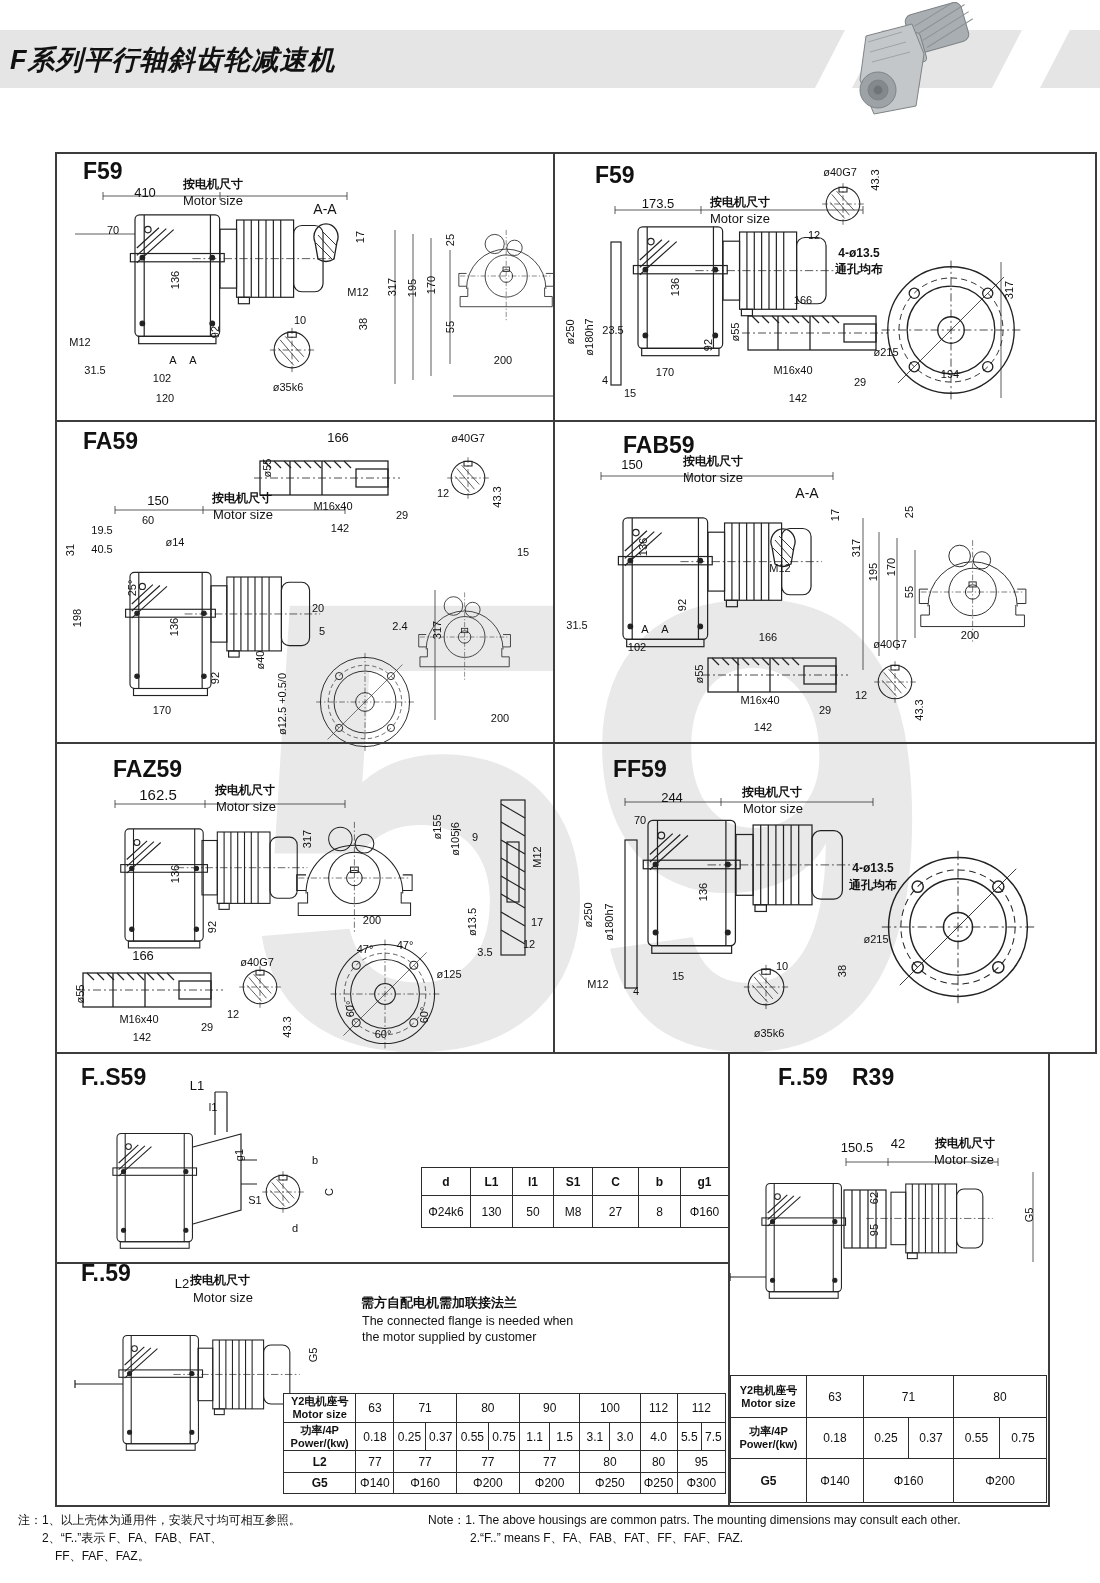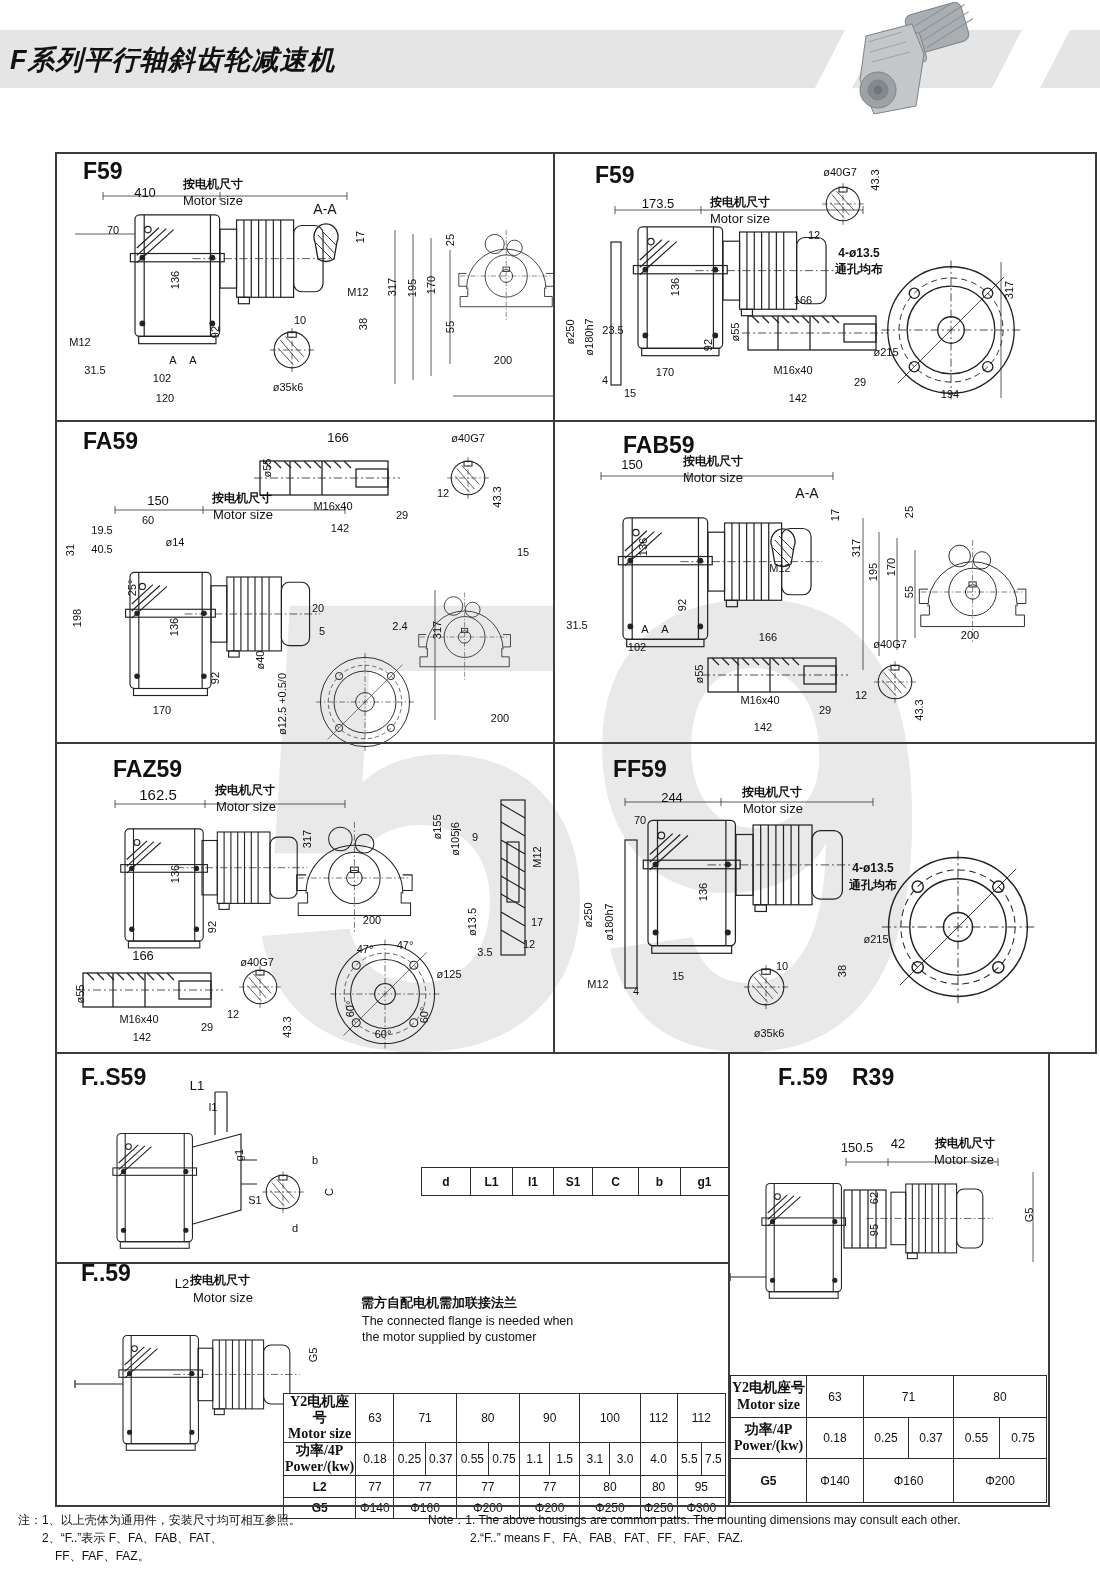--- a/index.html
+++ b/index.html
@@ -23,21 +23,21 @@
   .panel{position:absolute;z-index:1;}
   .ptitle{position:absolute;font-size:23px;font-weight:bold;white-space:nowrap;}
   .dim{position:absolute;font-size:11px;white-space:nowrap;transform:translate(-50%,-50%);}
   .dim.r{transform:translate(-50%,-50%) rotate(-90deg);}
   .dim.cb{font-weight:bold;font-size:12px;}
   svg.art{position:absolute;left:0;top:0;overflow:visible;}
   
   table{border-collapse:collapse;position:absolute;table-layout:fixed;z-index:2;background:#fff;}
   td{border:1.6px solid #2c2c2c;text-align:center;vertical-align:middle;
      font-size:12px;padding:0;overflow:hidden;}
-  .two{font-size:14px;line-height:1.15;font-weight:bold;font-family:Liberation Serif, serif;}
+  .two{font-size:11px;line-height:1.15;font-weight:bold;}
   .note{position:absolute;font-size:12px;white-space:nowrap;z-index:2;}
   .fnote{position:absolute;font-size:12.5px;white-space:nowrap;z-index:2;}
   .fnote.b{font-weight:bold;font-size:13px;}
 </style>
 </head>
 <body>
 
 <svg width="0" height="0" style="position:absolute">
 <defs>
   <g id="sym-housing" stroke="#222" fill="none" stroke-width="1.3">
@@ -200,21 +200,21 @@
   <span class="dim r" style="left:155px;top:193px">92</span>
   <span class="dim" style="left:250px;top:148px">166</span>
   <span class="dim r" style="left:182px;top:180px">ø55</span>
   <span class="dim" style="left:240px;top:218px">M16x40</span>
   <span class="dim" style="left:307px;top:230px">29</span>
   <span class="dim" style="left:245px;top:246px">142</span>
   <span class="dim" style="left:333px;top:200px">ø215</span>
   <span class="dim" style="left:112px;top:220px">170</span>
   <span class="dim" style="left:52px;top:228px">4</span>
   <span class="dim" style="left:77px;top:241px">15</span>
-  <span class="dim" style="left:397px;top:242px">194</span>
+  <span class="dim" style="left:397px;top:222px">194</span>
 </section>
 
 <section class="panel" style="left:55px;top:420px;width:498px;height:322px">
   <svg class="art" width="498" height="322">
     <use href="#sym-shaft" transform="translate(205,35)"></use>
     <use href="#sym-scirc" transform="translate(413,58) scale(0.8)"></use>
     <use href="#sym-housing" transform="translate(75,140) scale(0.88)"></use>
     <use href="#sym-motor" transform="translate(156,157) scale(0.88)"></use>
     <use href="#sym-front" transform="translate(360,155) scale(0.62)"></use>
     <use href="#sym-flange" transform="translate(310,282) scale(0.72)"></use>
@@ -412,20 +412,29 @@
     <tbody>
         <tr style="height:28px">
       <td style="font-weight:bold">d</td>
       <td style="font-weight:bold">L1</td>
       <td style="font-weight:bold">l1</td>
       <td style="font-weight:bold">S1</td>
       <td style="font-weight:bold">C</td>
       <td style="font-weight:bold">b</td>
       <td style="font-weight:bold">g1</td>
     </tr>
+    <tr style="height:32px">
+      <td>Φ24k6</td>
+      <td>130</td>
+      <td>50</td>
+      <td>M8</td>
+      <td>27</td>
+      <td>8</td>
+      <td>Φ160</td>
+    </tr>
   </tbody>
     </table>
 
   <table style="left:228px;top:341px;width:443px">
     <colgroup>
         <col style="width:72px">
         <col style="width:38px">
         <col style="width:31px">
         <col style="width:31px">
         <col style="width:32px">

